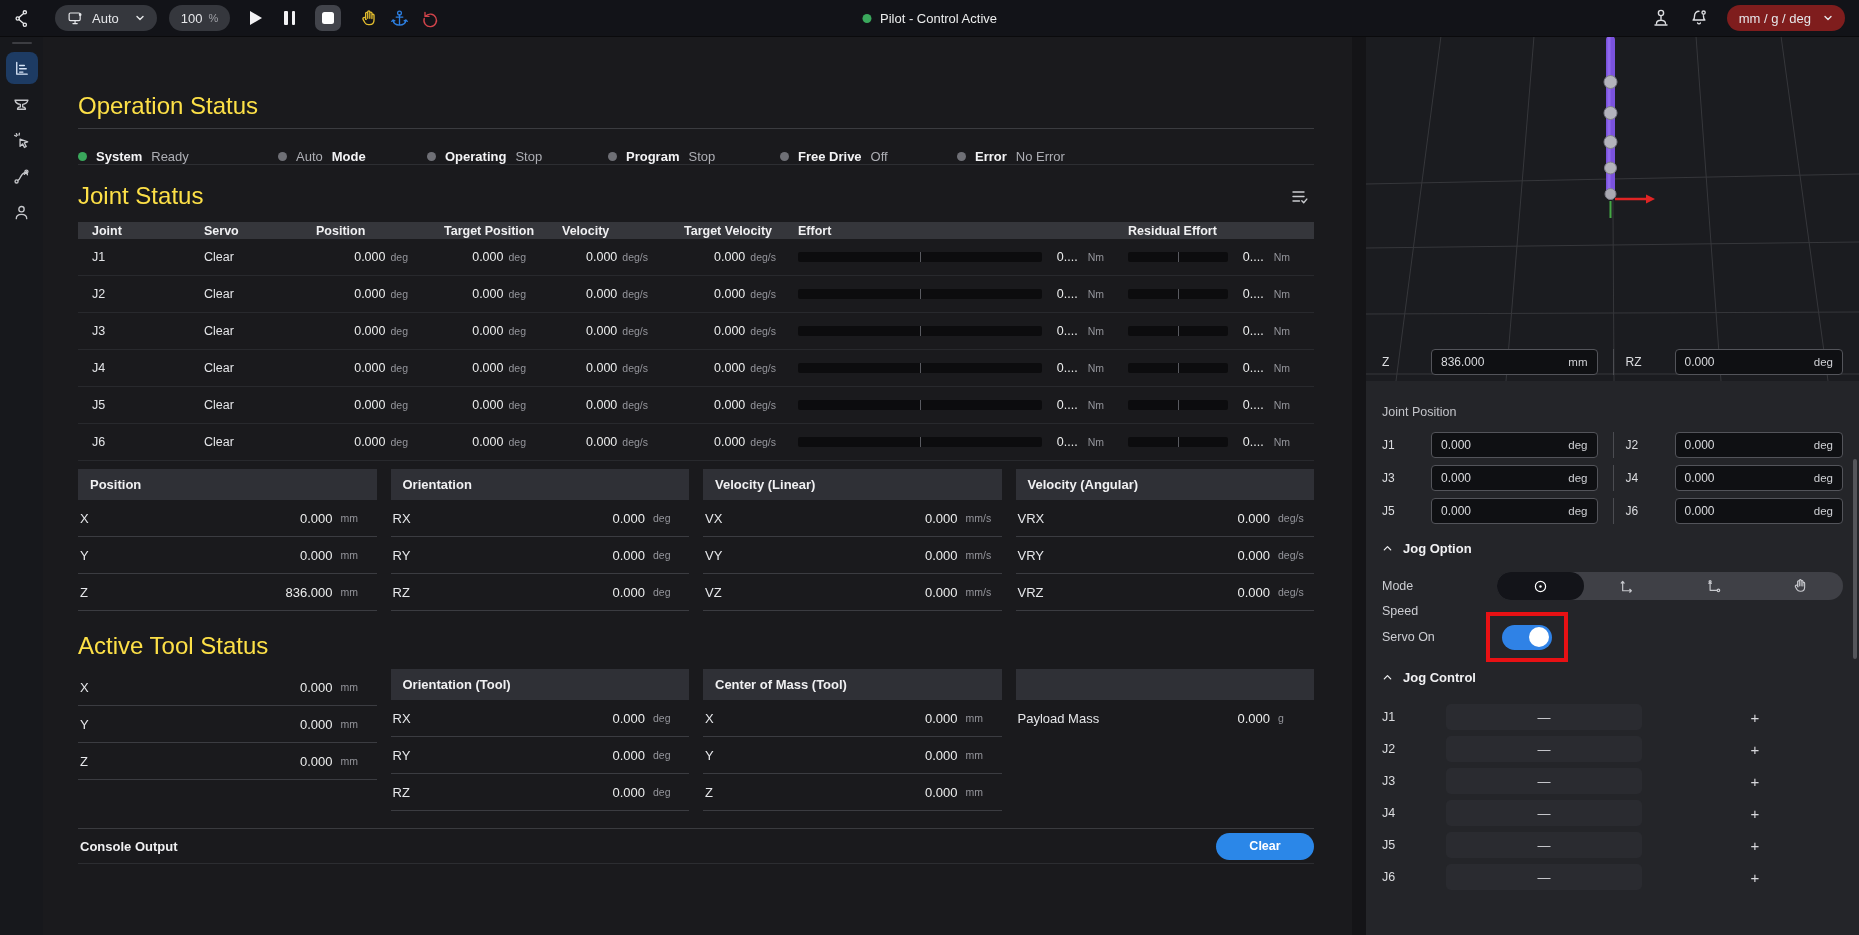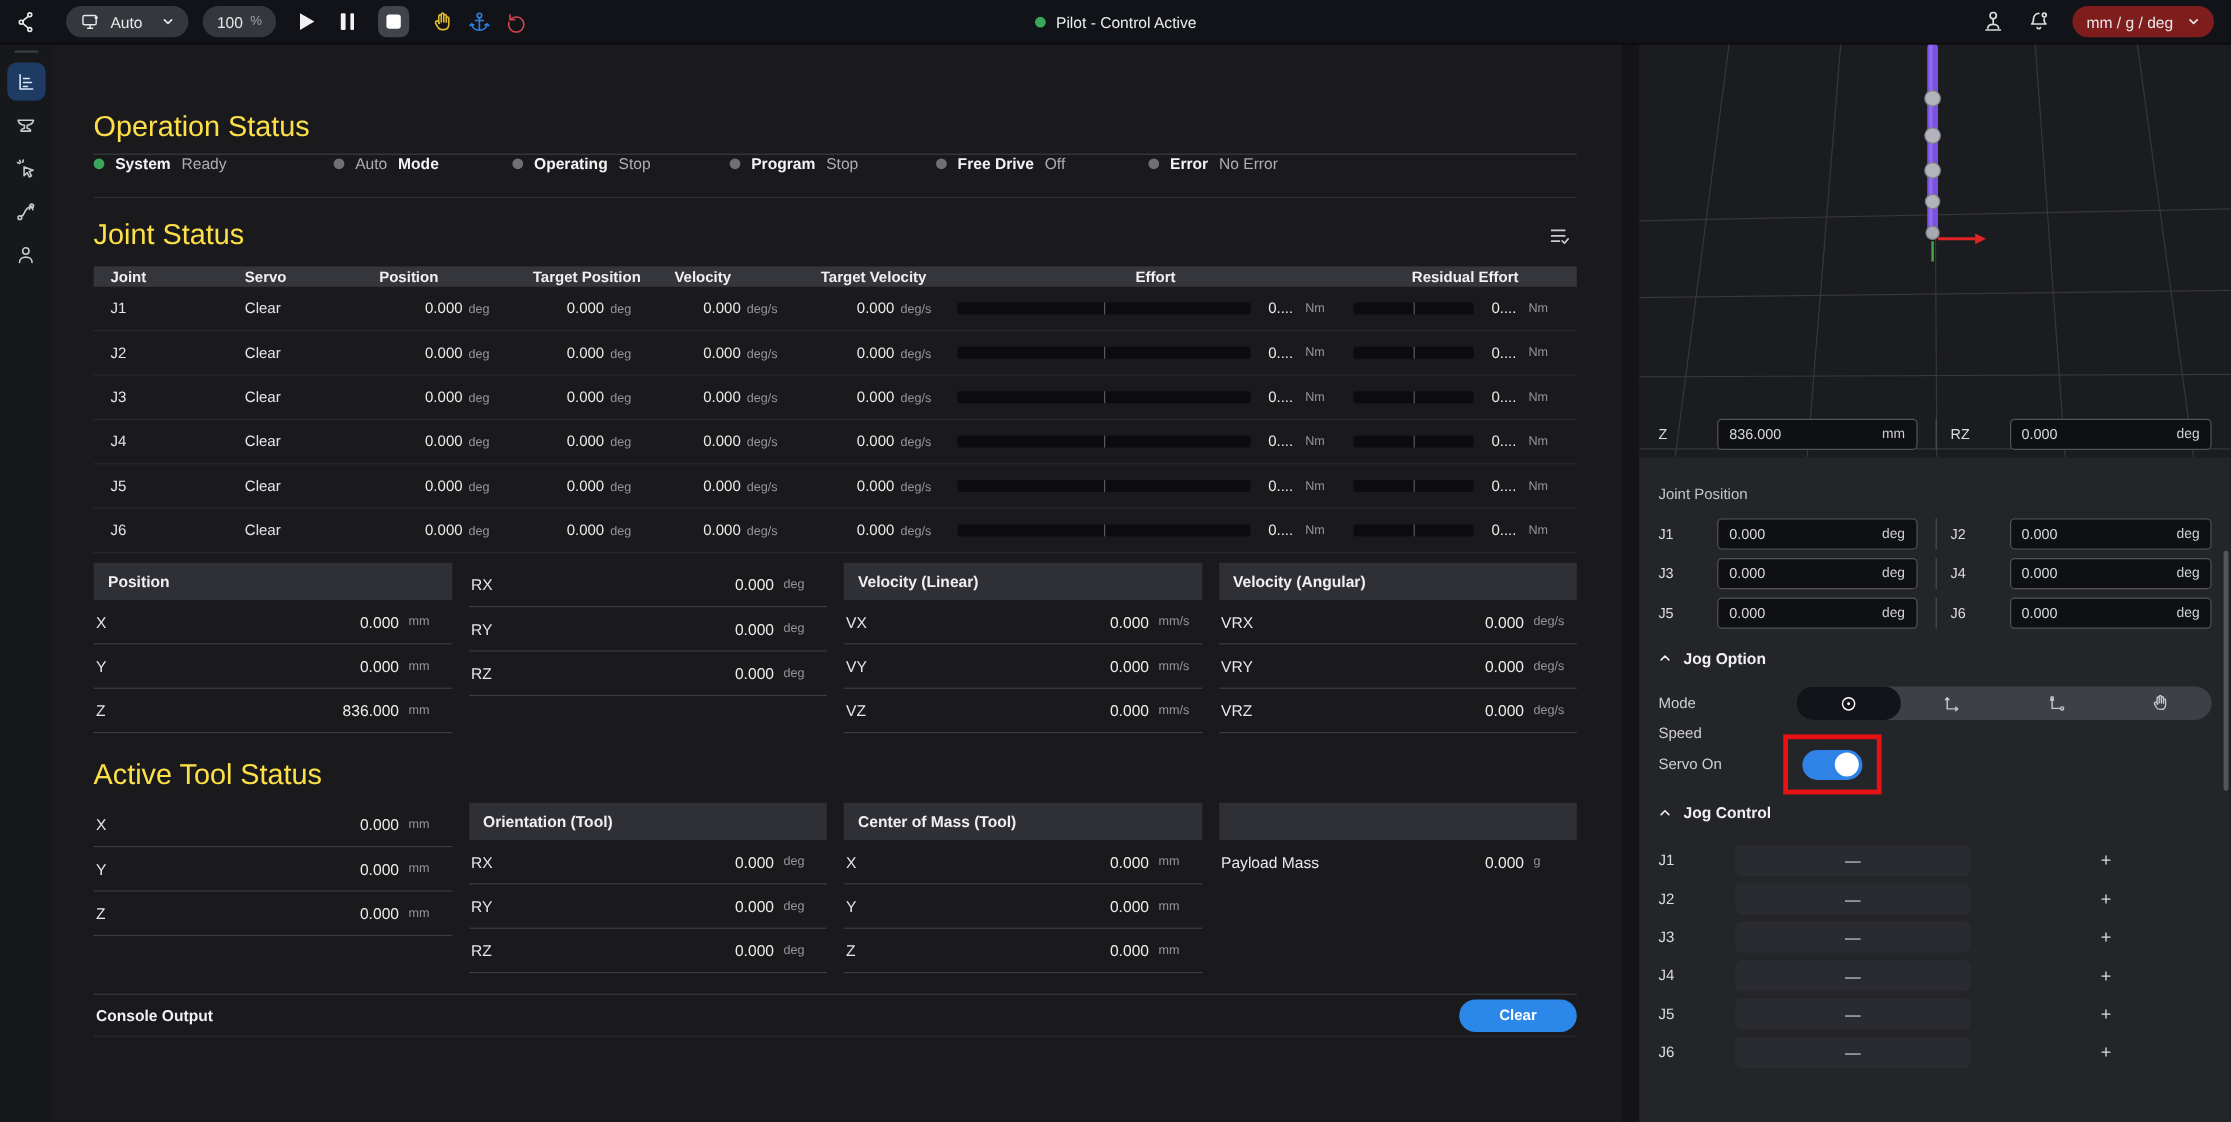--- a/index.html
+++ b/index.html
@@ -25,35 +25,35 @@
   .sidebar{position:absolute;top:36px;left:0;width:43px;height:899px;background:#17181c;display:flex;flex-direction:column;align-items:center;padding-top:6px;box-sizing:border-box}
   .sb-div{width:20px;height:2px;background:#3c3d42;border-radius:1px;margin-bottom:8px}
   .sb-item{width:32px;height:32px;border-radius:8px;display:flex;align-items:center;justify-content:center;margin-bottom:4px;color:#c7c8cc;cursor:pointer}
   .sb-item.active{background:#1d3b63;color:#d9e6f8}
   
   .main{position:absolute;top:36px;left:43px;width:1309px;height:899px;background:#1a1a1d;box-sizing:border-box;padding:0 38px 0 35px}
   h1{font-size:24px;line-height:22px;font-weight:500;color:#fde047;margin:0}
   #op-title{margin-top:59px}
   .hdiv{height:1px;background:#3b3c40;margin-top:11px}
   .hdiv2{height:1px;background:#2d2e32}
-  .statusrow{height:35px;display:flex;align-items:flex-start}
+  .statusrow{height:35px;display:flex;align-items:flex-end}
   .sitem{display:flex;align-items:center;gap:9px}
   .sitem:nth-child(1){width:200px}.sitem:nth-child(2){width:149px}.sitem:nth-child(3){width:181px}
   .sitem:nth-child(4){width:172px}.sitem:nth-child(5){width:177px}
   .sitem .t1,.sitem .t2{font-size:13px}
   .sitem.emph-first .t1{font-weight:700;color:#f3f3f5}
   .sitem.emph-first .t2{color:#adaeb4}
   .sitem.emph-second .t1{color:#adaeb4}
   .sitem.emph-second .t2{font-weight:700;color:#f3f3f5}
   .h2row{display:flex;align-items:flex-end;justify-content:space-between;margin-top:20px}
   
   .tgrid{display:grid;grid-template-columns:112px 112px 128px 118px 122px 128px 330px 1fr;align-items:center}
   .thead{margin-top:15px;height:17px;background:#35363b;font-size:12.5px;font-weight:700;color:#f0f0f2}
   .thead .c{padding-left:14px}
-  .thead .ceff{text-align:center;padding:0}
+  .thead .ceff{text-align:left;padding:0}
   .trow{height:36px;border-bottom:1px solid #28292d;font-size:12.5px}
   .trow .c{padding-left:14px;color:#e4e5e8}
   .cnum{display:flex;justify-content:flex-end;align-items:baseline;gap:5px;padding-right:22px}
   .cnum .v{color:#eceded;font-size:12.5px}
   .u{color:#94959b;font-size:10.5px}
   .ceffort{display:flex;align-items:center;gap:10px;padding-right:24px}
   .bar{flex:1;height:10px;background:#0c0c0e;border-radius:2px;position:relative}
   .bar::after{content:"";position:absolute;left:50%;top:0;width:1px;height:100%;background:#595a60}
   .ceffort .v{font-size:12.5px;color:#eceded;min-width:26px;text-align:right}
   
@@ -482,20 +482,21 @@
           <span class="v">0.000</span>
           <span class="u">mm</span>
         </div>
       <div class="prow">
           <span class="pl">Z</span>
           <span class="v">836.000</span>
           <span class="u">mm</span>
         </div>
     </div>
     <div class="panel">
+      <div class="phead">Orientation</div>
       <div class="prow">
           <span class="pl">RX</span>
           <span class="v">0.000</span>
           <span class="u">deg</span>
         </div>
       <div class="prow">
           <span class="pl">RY</span>
           <span class="v">0.000</span>
           <span class="u">deg</span>
         </div>

